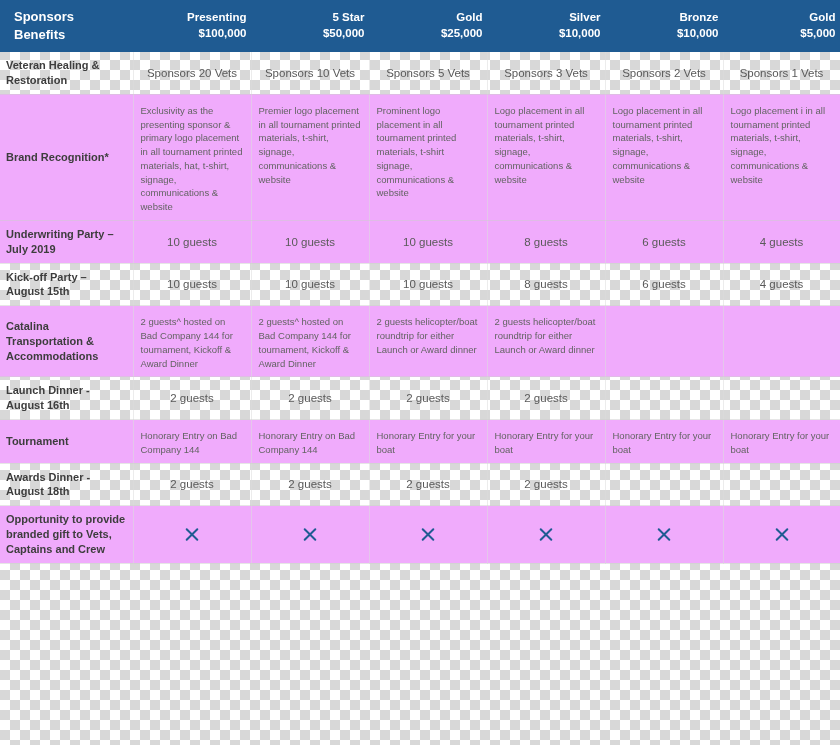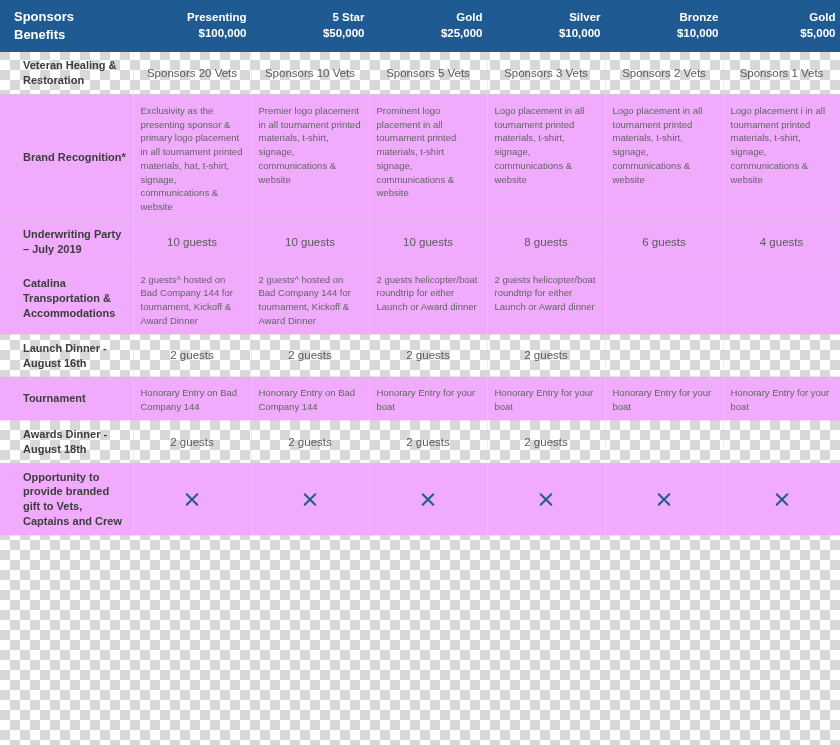--- a/index.html
+++ b/index.html
@@ -60,21 +60,21 @@
   tbody tr.clear td {
     background: transparent;
   }
 
   td.benefit-label {
     font-weight: bold;
     color: #3d3d3d;
     font-size: 11px;
     line-height: 1.35;
     text-align: left;
-    padding-left: 23px;
+    padding-left: 6px;
     padding-right: 6px;
   }
 
   td.val {
     text-align: center;
     font-size: 11.5px;
     line-height: 1.4;
   }
   td.val.long {
     text-align: left;
@@ -170,20 +170,29 @@
       </tr>
       <tr class="shaded">
         <td class="benefit-label">Underwriting Party – July 2019</td>
         <td class="val">10 guests</td>
         <td class="val">10 guests</td>
         <td class="val">10 guests</td>
         <td class="val">8 guests</td>
         <td class="val">6 guests</td>
         <td class="val">4 guests</td>
       </tr>
+      <tr class="clear">
+        <td class="benefit-label">Kick-off Party – August 15th</td>
+        <td class="val">10 guests</td>
+        <td class="val">10 guests</td>
+        <td class="val">10 guests</td>
+        <td class="val">8 guests</td>
+        <td class="val">6 guests</td>
+        <td class="val">4 guests</td>
+      </tr>
       <tr class="shaded">
         <td class="benefit-label">Catalina Transportation &amp; Accommodations</td>
         <td class="val long">2 guests^ hosted on Bad Company 144 for tournament, Kickoff &amp; Award Dinner</td>
         <td class="val long">2 guests^ hosted on Bad Company 144 for tournament, Kickoff &amp; Award Dinner</td>
         <td class="val long">2 guests helicopter/boat roundtrip for either Launch or Award dinner</td>
         <td class="val long">2 guests helicopter/boat roundtrip for either Launch or Award dinner</td>
         <td class="val long empty"></td>
         <td class="val long empty"></td>
       </tr>
       <tr class="clear">

